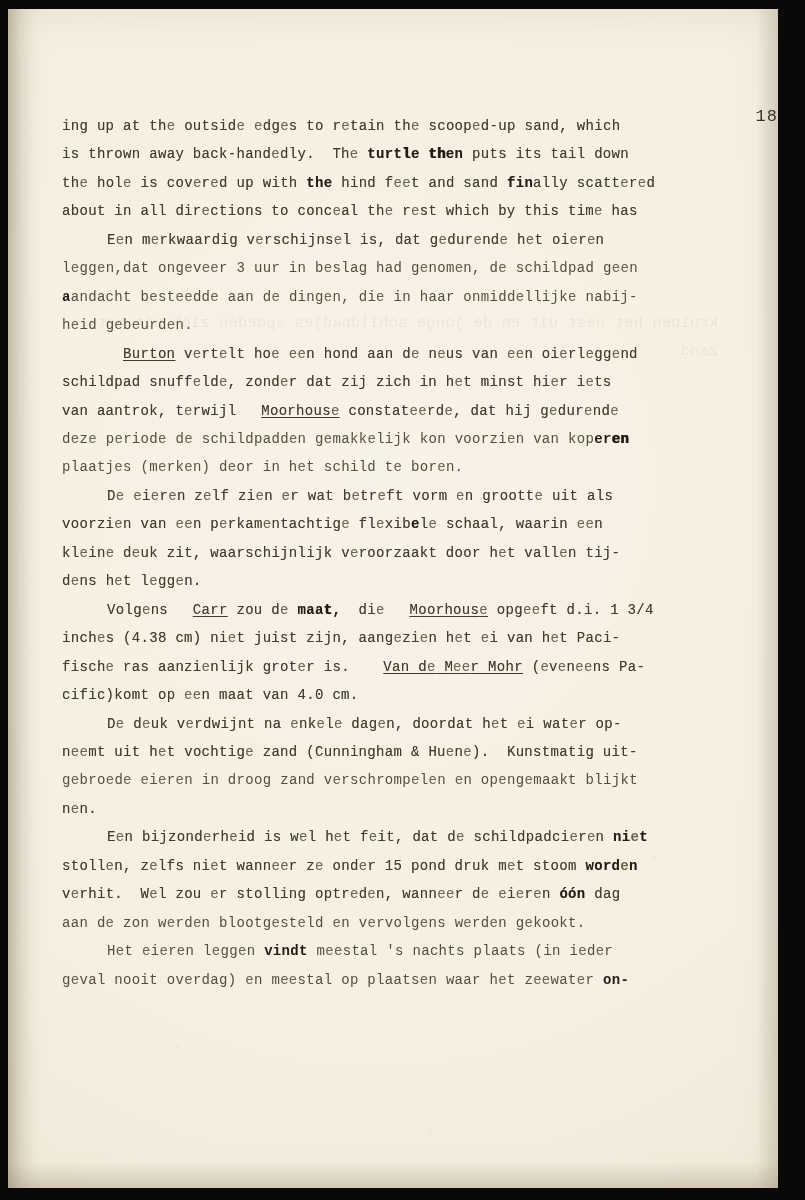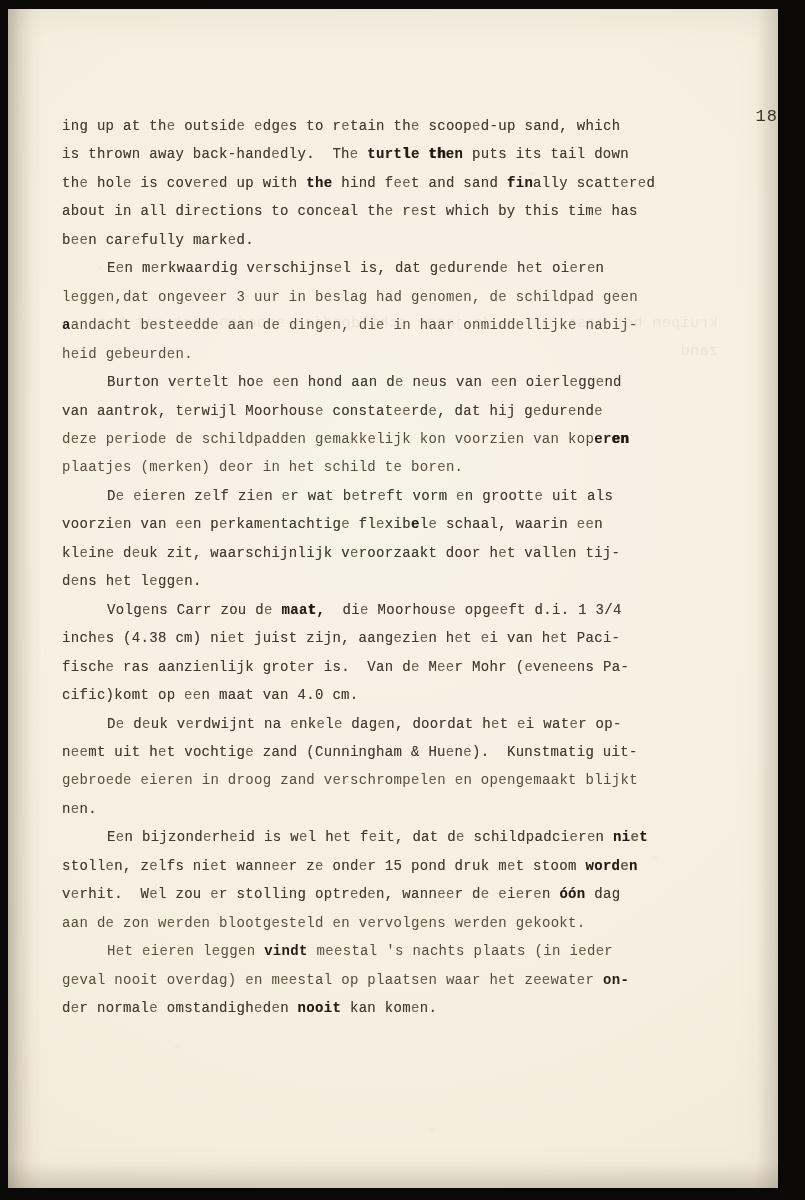--- a/index.html
+++ b/index.html
@@ -143,21 +143,21 @@
 
   .line {
     white-space: pre;
     position: relative;
   }
 
   
   .ink-light { color: #574c3c; text-shadow: none; }
   .ink-mid   { color: #443a2d; }
 
-  .u { text-underline-offset: 2px; }
+  .u { text-decoration: underline; text-underline-offset: 2px; margin-left: 16px; }
   .b { font-weight: bold; color: #241d15; }
   
   .strike-over {
     font-weight: bold;
     color: #1f1910;
     text-shadow: 0.5px 0 0 rgba(31,25,16,0.9), -0.5px 0 0 rgba(31,25,16,0.6);
   }
   
   .fade { color: #6d6150; text-shadow: none; }
 
@@ -179,28 +179,28 @@
     <div id="content">
 
       <div class="folio">18</div>
 
       <div class="body-text">
 
         <div class="line ink-mid">ing up at th<span class="fade">e</span> outsid<span class="fade">e</span> <span class="fade">e</span>dg<span class="fade">e</span>s to r<span class="fade">e</span>tain th<span class="fade">e</span> scoop<span class="fade">e</span>d-up sand, which</div>
         <div class="line ink-mid">is thrown away back-hand<span class="fade">e</span>dly.  Th<span class="fade">e</span> <span class="b">turt<span class="strike-over">l</span>e</span> <span class="strike-over">th</span><span class="b">en</span> puts its tail down</div>
         <div class="line ink-mid">th<span class="fade">e</span> hol<span class="fade">e</span> is cov<span class="fade">e</span>r<span class="fade">e</span>d up with <span class="b">the</span> hind f<span class="fade">e</span><span class="fade">e</span>t and sand <span class="b">fin</span>ally scatt<span class="fade">e</span>r<span class="fade">e</span>d</div>
         <div class="line ink-mid">about in all dir<span class="fade">e</span>ctions to conc<span class="fade">e</span>al th<span class="fade">e</span> r<span class="fade">e</span>st which by this tim<span class="fade">e</span> has</div>
-        <div class="line ink-mid">b<span class="fade">e</span><span class="fade">e</span>n car<span class="fade">e</span>fully mark<span class="fade">e</span>d.</div>
 
         <div class="line ink-mid"><span class="indent"></span>E<span class="fade">e</span>n m<span class="fade">e</span>rkwaardig v<span class="fade">e</span>rschijns<span class="fade">e</span>l is, dat g<span class="fade">e</span>dur<span class="fade">e</span>nd<span class="fade">e</span> h<span class="fade">e</span>t oi<span class="fade">e</span>r<span class="fade">e</span>n</div>
         <div class="line ink-light">l<span class="fade">e</span>gg<span class="fade">e</span>n,dat ong<span class="fade">e</span>v<span class="fade">e</span><span class="fade">e</span>r 3 uur in b<span class="fade">e</span>slag had g<span class="fade">e</span>nom<span class="fade">e</span>n, d<span class="fade">e</span> schildpad g<span class="fade">e</span><span class="fade">e</span>n</div>
         <div class="line ink-light"><span class="b">a</span>andacht b<span class="fade">e</span>st<span class="fade">e</span><span class="fade">e</span>dd<span class="fade">e</span> aan d<span class="fade">e</span> ding<span class="fade">e</span>n, di<span class="fade">e</span> in haar onmidd<span class="fade">e</span>llijk<span class="fade">e</span> nabij-</div>
         <div class="line ink-light">h<span class="fade">e</span>id g<span class="fade">e</span>b<span class="fade">e</span>urd<span class="fade">e</span>n.</div>
 
         <div class="line ink-mid"><span class="indent"></span><span class="u">Burton</span> v<span class="fade">e</span>rt<span class="fade">e</span>lt ho<span class="fade">e</span> <span class="fade">e</span><span class="fade">e</span>n hond aan d<span class="fade">e</span> n<span class="fade">e</span>us van <span class="fade">e</span><span class="fade">e</span>n oi<span class="fade">e</span>rl<span class="fade">e</span>gg<span class="fade">e</span>nd</div>
+        <div class="line ink-mid">schildpad snuff<span class="fade">e</span>ld<span class="fade">e</span>, zond<span class="fade">e</span>r dat zij zich in h<span class="fade">e</span>t minst hi<span class="fade">e</span>r i<span class="fade">e</span>ts</div>
         <div class="line ink-mid">van aantrok, t<span class="fade">e</span>rwijl <span class="u">Moorhous<span class="fade">e</span></span> constat<span class="fade">e</span><span class="fade">e</span>rd<span class="fade">e</span>, dat hij g<span class="fade">e</span>dur<span class="fade">e</span>nd<span class="fade">e</span></div>
         <div class="line ink-light">d<span class="fade">e</span>z<span class="fade">e</span> p<span class="fade">e</span>riod<span class="fade">e</span> d<span class="fade">e</span> schildpadd<span class="fade">e</span>n g<span class="fade">e</span>makk<span class="fade">e</span>lijk kon voorzi<span class="fade">e</span>n van kop<span class="b">er</span><span class="strike-over">en</span></div>
         <div class="line ink-light">plaatj<span class="fade">e</span>s (m<span class="fade">e</span>rk<span class="fade">e</span>n) d<span class="fade">e</span>or in h<span class="fade">e</span>t schild t<span class="fade">e</span> bor<span class="fade">e</span>n.</div>
 
         <div class="line ink-mid"><span class="indent"></span>D<span class="fade">e</span> <span class="fade">e</span>i<span class="fade">e</span>r<span class="fade">e</span>n z<span class="fade">e</span>lf zi<span class="fade">e</span>n <span class="fade">e</span>r wat b<span class="fade">e</span>tr<span class="fade">e</span>ft vorm <span class="fade">e</span>n groott<span class="fade">e</span> uit als</div>
         <div class="line ink-mid">voorzi<span class="fade">e</span>n van <span class="fade">e</span><span class="fade">e</span>n p<span class="fade">e</span>rkam<span class="fade">e</span>ntachtig<span class="fade">e</span> fl<span class="fade">e</span>xib<span class="b">e</span>l<span class="fade">e</span> schaal, waarin <span class="fade">e</span><span class="fade">e</span>n</div>
         <div class="line ink-mid">kl<span class="fade">e</span>in<span class="fade">e</span> d<span class="fade">e</span>uk zit, waarschijnlijk v<span class="fade">e</span>roorzaakt door h<span class="fade">e</span>t vall<span class="fade">e</span>n tij-</div>
         <div class="line ink-mid">d<span class="fade">e</span>ns h<span class="fade">e</span>t l<span class="fade">e</span>gg<span class="fade">e</span>n.</div>
 
         <div class="line ink-mid"><span class="indent"></span>Volg<span class="fade">e</span>ns <span class="u">Carr</span> zou d<span class="fade">e</span> <span class="b">maa</span><span class="strike-over">t</span><span class="b">,</span>  di<span class="fade">e</span> <span class="u">Moorhous<span class="fade">e</span></span> opg<span class="fade">e</span><span class="fade">e</span>ft d.i. 1 3/4</div>
@@ -213,18 +213,17 @@
         <div class="line ink-light">g<span class="fade">e</span>bro<span class="fade">e</span>d<span class="fade">e</span> <span class="fade">e</span>i<span class="fade">e</span>r<span class="fade">e</span>n in droog zand v<span class="fade">e</span>rschromp<span class="fade">e</span>l<span class="fade">e</span>n <span class="fade">e</span>n op<span class="fade">e</span>ng<span class="fade">e</span>maakt blijkt</div>
         <div class="line ink-mid">n<span class="fade">e</span>n.</div>
 
         <div class="line ink-mid"><span class="indent"></span>E<span class="fade">e</span>n bijzond<span class="fade">e</span>rh<span class="fade">e</span>id is w<span class="fade">e</span>l h<span class="fade">e</span>t f<span class="fade">e</span>it, dat d<span class="fade">e</span> schildpadci<span class="fade">e</span>r<span class="fade">e</span>n <span class="b">ni<span class="fade">e</span>t</span></div>
         <div class="line ink-mid">stoll<span class="fade">e</span>n, z<span class="fade">e</span>lfs ni<span class="fade">e</span>t wann<span class="fade">e</span><span class="fade">e</span>r z<span class="fade">e</span> ond<span class="fade">e</span>r 15 pond druk m<span class="fade">e</span>t stoom <span class="b">word<span class="fade">e</span>n</span></div>
         <div class="line ink-mid">v<span class="fade">e</span>rhit.  W<span class="fade">e</span>l zou <span class="fade">e</span>r stolling optr<span class="fade">e</span>d<span class="fade">e</span>n, wann<span class="fade">e</span><span class="fade">e</span>r d<span class="fade">e</span> <span class="fade">e</span>i<span class="fade">e</span>r<span class="fade">e</span>n <span class="b">óón</span> dag</div>
         <div class="line ink-light">aan d<span class="fade">e</span> zon w<span class="fade">e</span>rd<span class="fade">e</span>n blootg<span class="fade">e</span>st<span class="fade">e</span>ld <span class="fade">e</span>n v<span class="fade">e</span>rvolg<span class="fade">e</span>ns w<span class="fade">e</span>rd<span class="fade">e</span>n g<span class="fade">e</span>kookt.</div>
 
         <div class="line ink-light"><span class="indent"></span>H<span class="fade">e</span>t <span class="fade">e</span>i<span class="fade">e</span>r<span class="fade">e</span>n l<span class="fade">e</span>gg<span class="fade">e</span>n <span class="b">vindt</span> m<span class="fade">e</span><span class="fade">e</span>stal 's nachts plaats (in i<span class="fade">e</span>d<span class="fade">e</span>r</div>
         <div class="line ink-light">g<span class="fade">e</span>val nooit ov<span class="fade">e</span>rdag) <span class="fade">e</span>n m<span class="fade">e</span><span class="fade">e</span>stal op plaats<span class="fade">e</span>n waar h<span class="fade">e</span>t z<span class="fade">e</span><span class="fade">e</span>wat<span class="fade">e</span>r <span class="b">on-</span></div>
-        <div class="line ink-mid">d<span class="fade">e</span>r normal<span class="fade">e</span> omstandigh<span class="fade">e</span>d<span class="fade">e</span>n <span class="b">nooit</span> kan kom<span class="fade">e</span>n.</div>
 
       </div>
     </div>
   </div>
 </div>
 
 </body></html>

